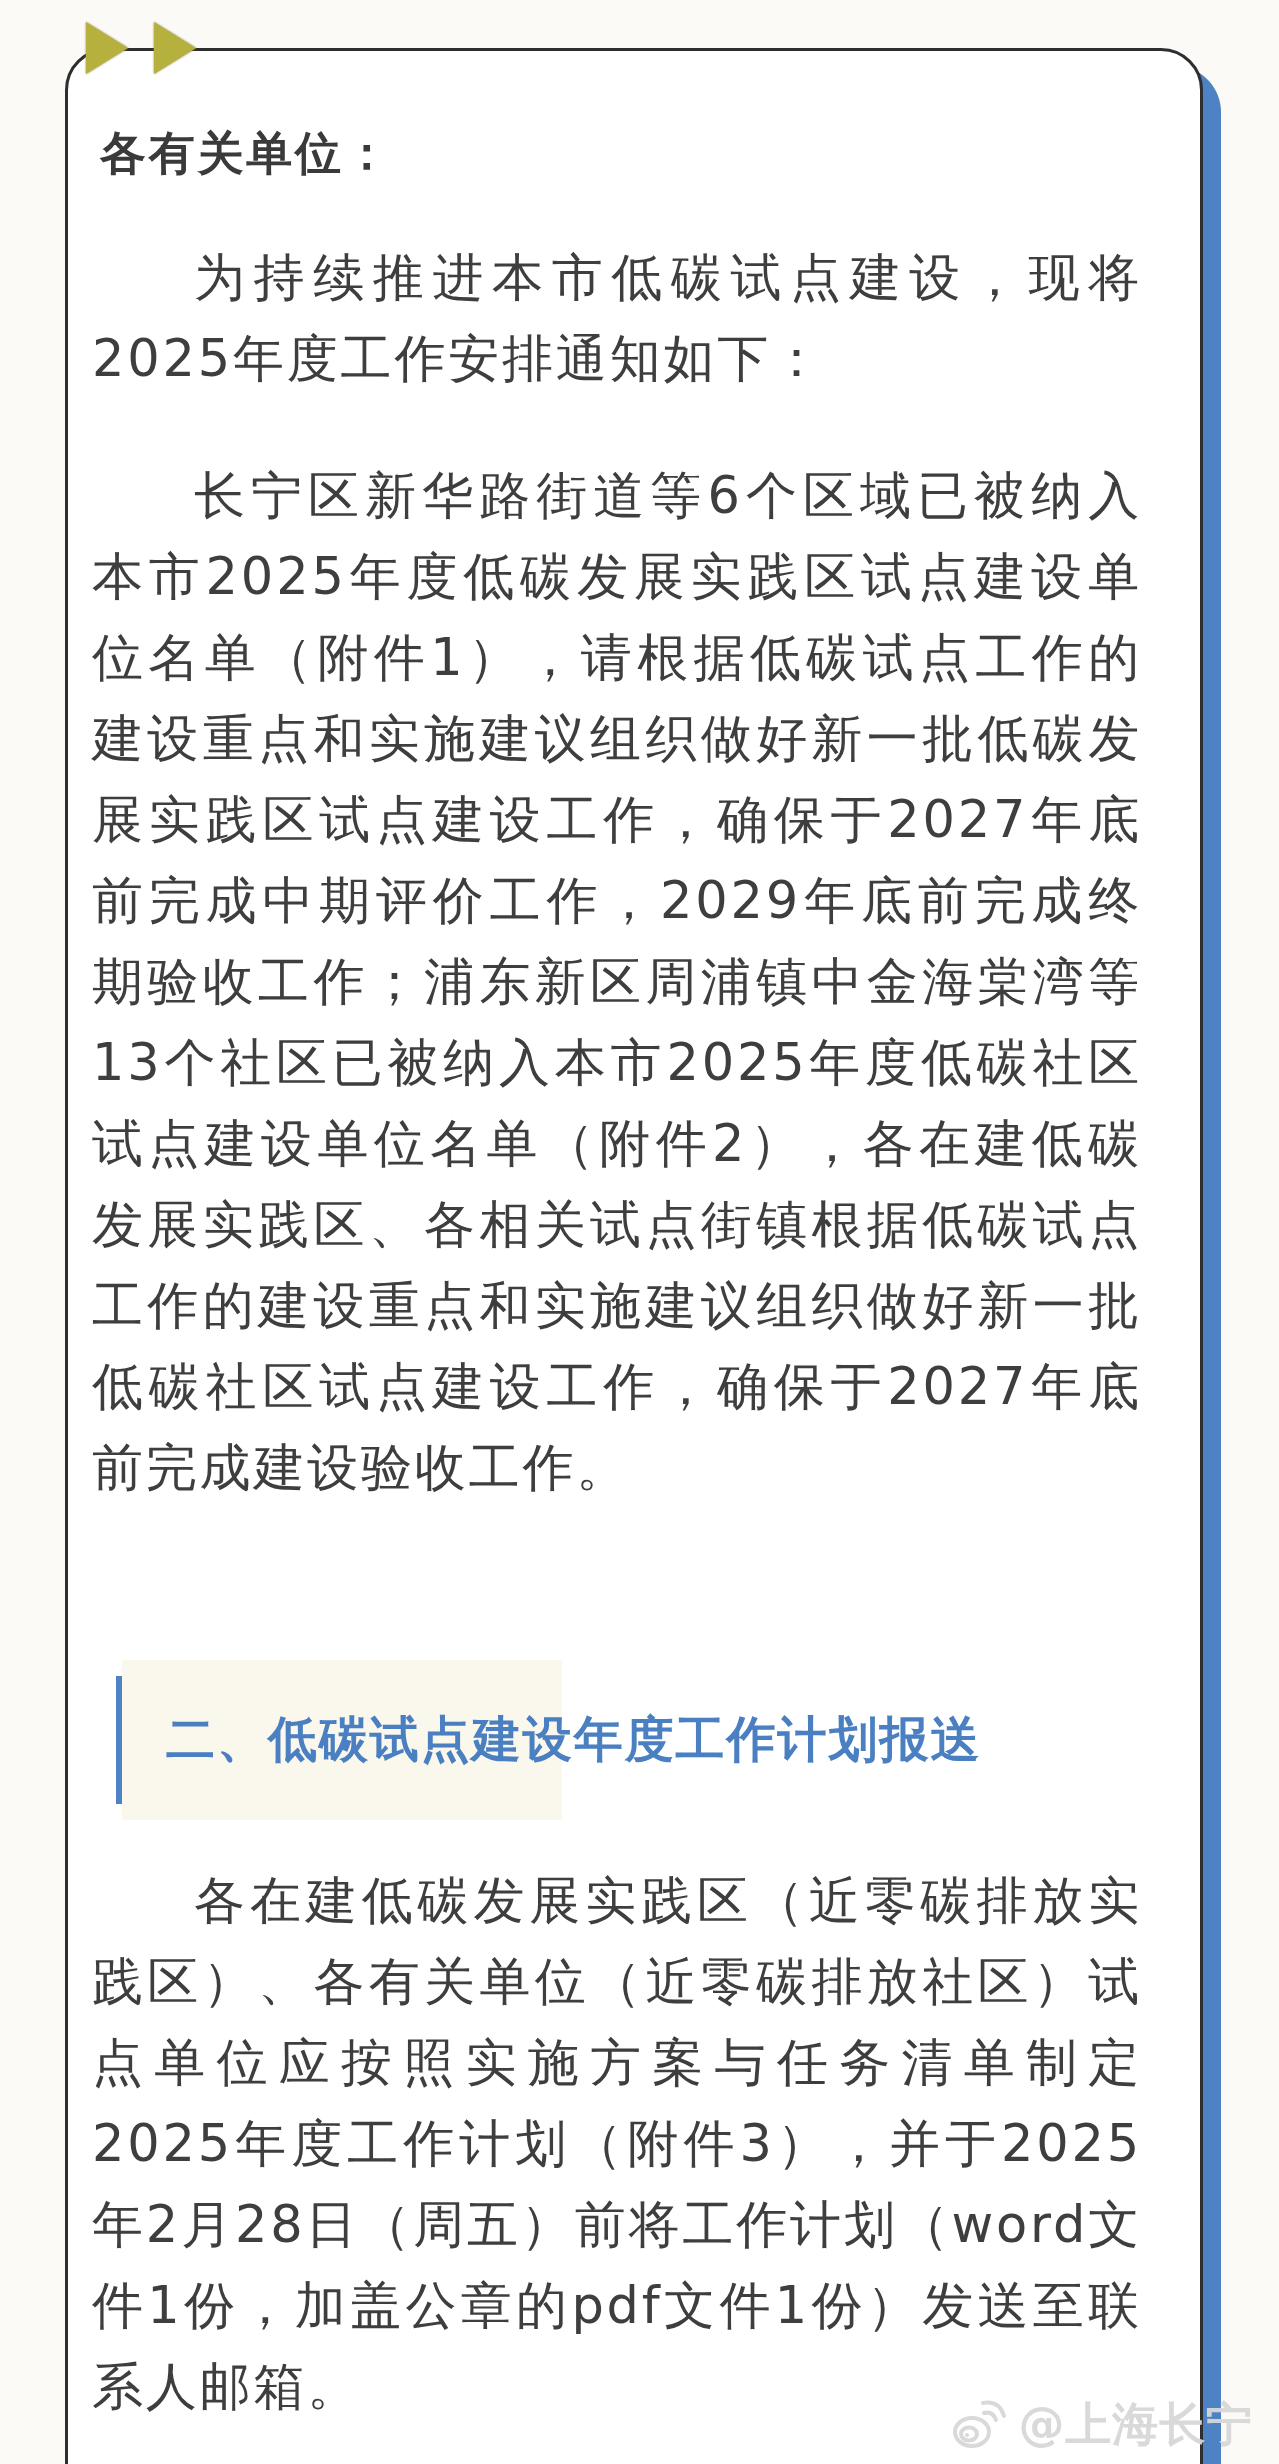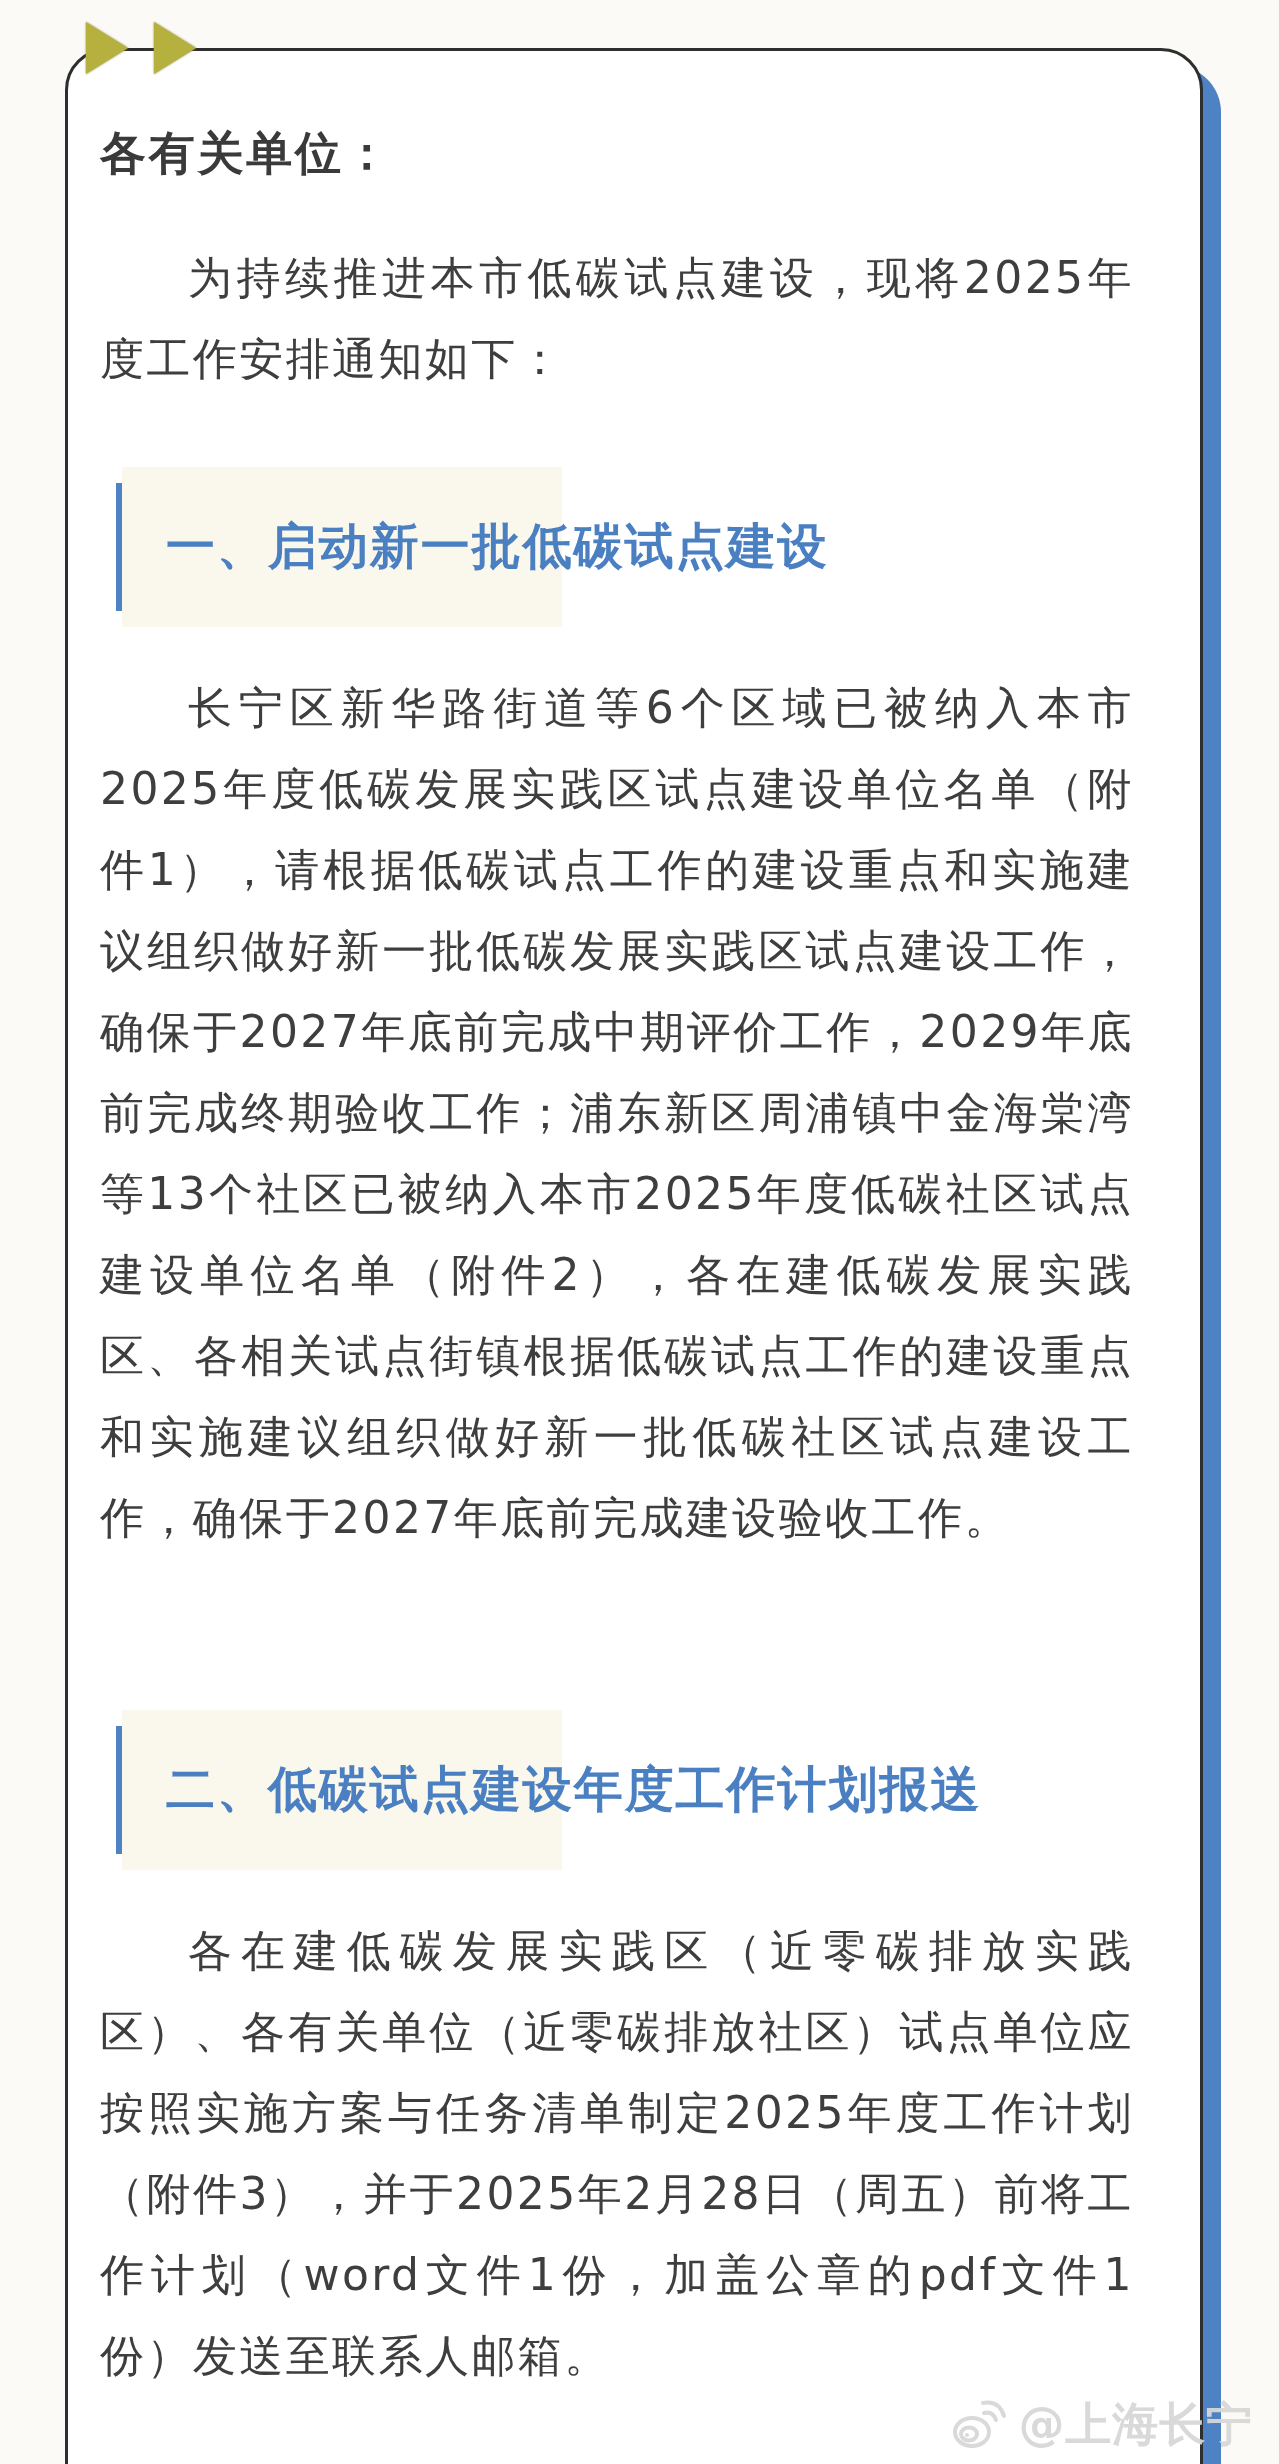--- a/index.html
+++ b/index.html
@@ -64,28 +64,28 @@
   .salutation {
     font-size: 46px;
     font-weight: 700;
     color: #3a3a3a;
     margin: 0 0 0 16px;
     letter-spacing: 0.06em;
     font-family: Liberation Serif, serif;
   }
 
   .para {
-    font-size: 44px;
+    font-size: 51px;
     line-height: 81px;
     letter-spacing: 0.055em;
     text-align: justify;
     text-justify: inter-character;
     text-align-last: left;
     text-indent: 2em;
-    margin: 16px;
+    margin: 8px;
     color: #3e3e3e;
   }
   .intro { margin-top: 52px; }
 
   .section-header {
     position: relative;
     display: flex;
     align-items: center;
     margin: 84px 0 0 32px;
     height: 128px;
@@ -145,25 +145,20 @@
   <div class="tri"></div>
 </div>
 
 <div class="card">
 
   <p class="salutation">各有关单位：</p>
 
   <p class="para intro">为持续推进本市低碳试点建设，现将2025年度工作安排通知如下：</p>
 
   <div class="section section-1">
-    <div class="section-header">
-      <div class="header-highlight"></div>
-      <div class="accent-bar"></div>
-      <div class="header-text">一、启动新一批低碳试点建设</div>
-    </div>
     <p class="para section-body">长宁区新华路街道等6个区域已被纳入本市2025年度低碳发展实践区试点建设单位名单（附件1），请根据低碳试点工作的建设重点和实施建议组织做好新一批低碳发展实践区试点建设工作，确保于2027年底前完成中期评价工作，2029年底前完成终期验收工作；浦东新区周浦镇中金海棠湾等13个社区已被纳入本市2025年度低碳社区试点建设单位名单（附件2），各在建低碳发展实践区、各相关试点街镇根据低碳试点工作的建设重点和实施建议组织做好新一批低碳社区试点建设工作，确保于2027年底前完成建设验收工作。</p>
   </div>
 
   <div class="section section-2">
     <div class="section-header">
       <div class="header-highlight"></div>
       <div class="accent-bar"></div>
       <div class="header-text">二、低碳试点建设年度工作计划报送</div>
     </div>
     <p class="para section-body">各在建低碳发展实践区（近零碳排放实践区）、各有关单位（近零碳排放社区）试点单位应按照实施方案与任务清单制定2025年度工作计划（附件3），并于2025年2月28日（周五）前将工作计划（word文件1份，加盖公章的pdf文件1份）发送至联系人邮箱。</p>

